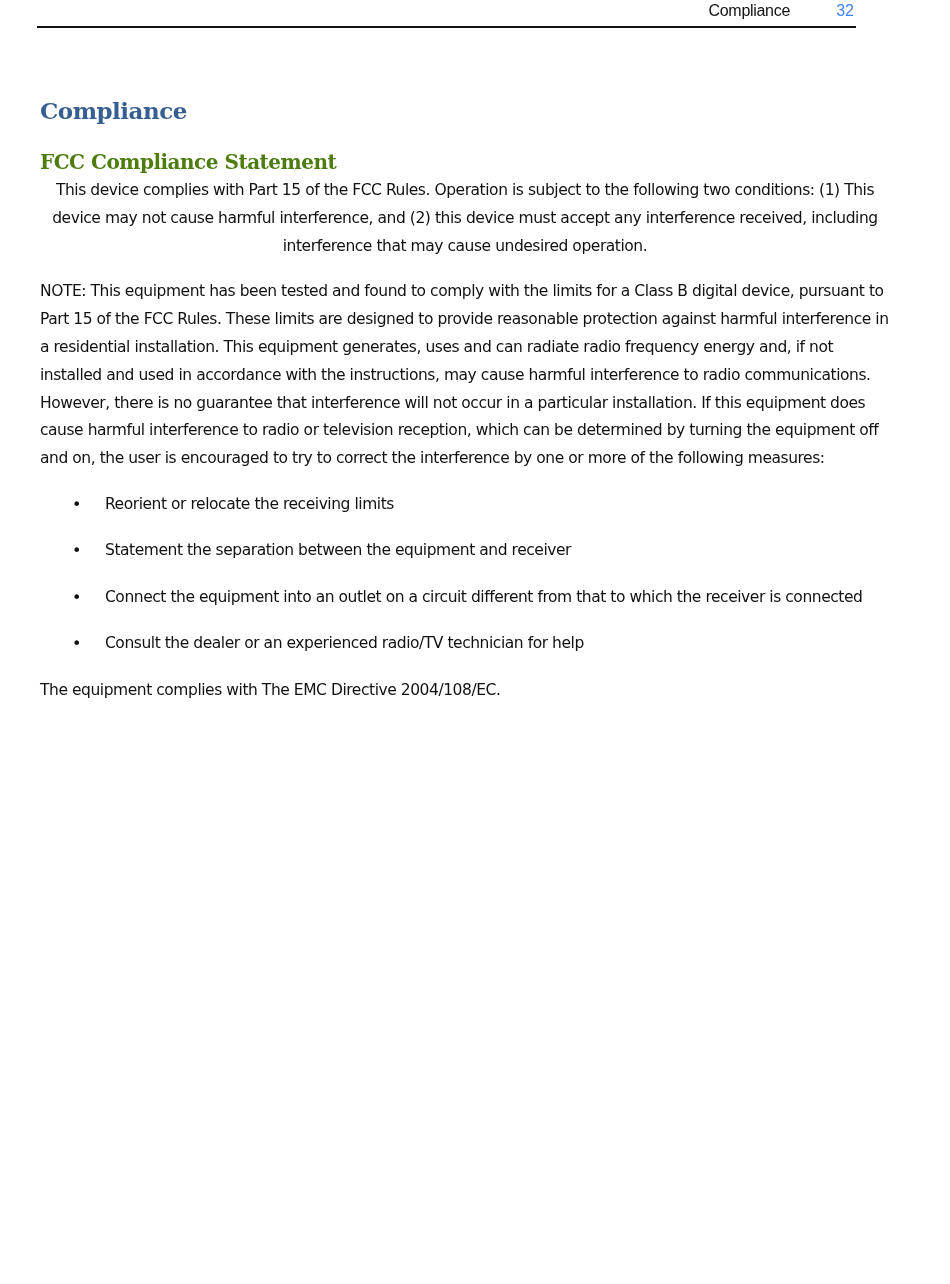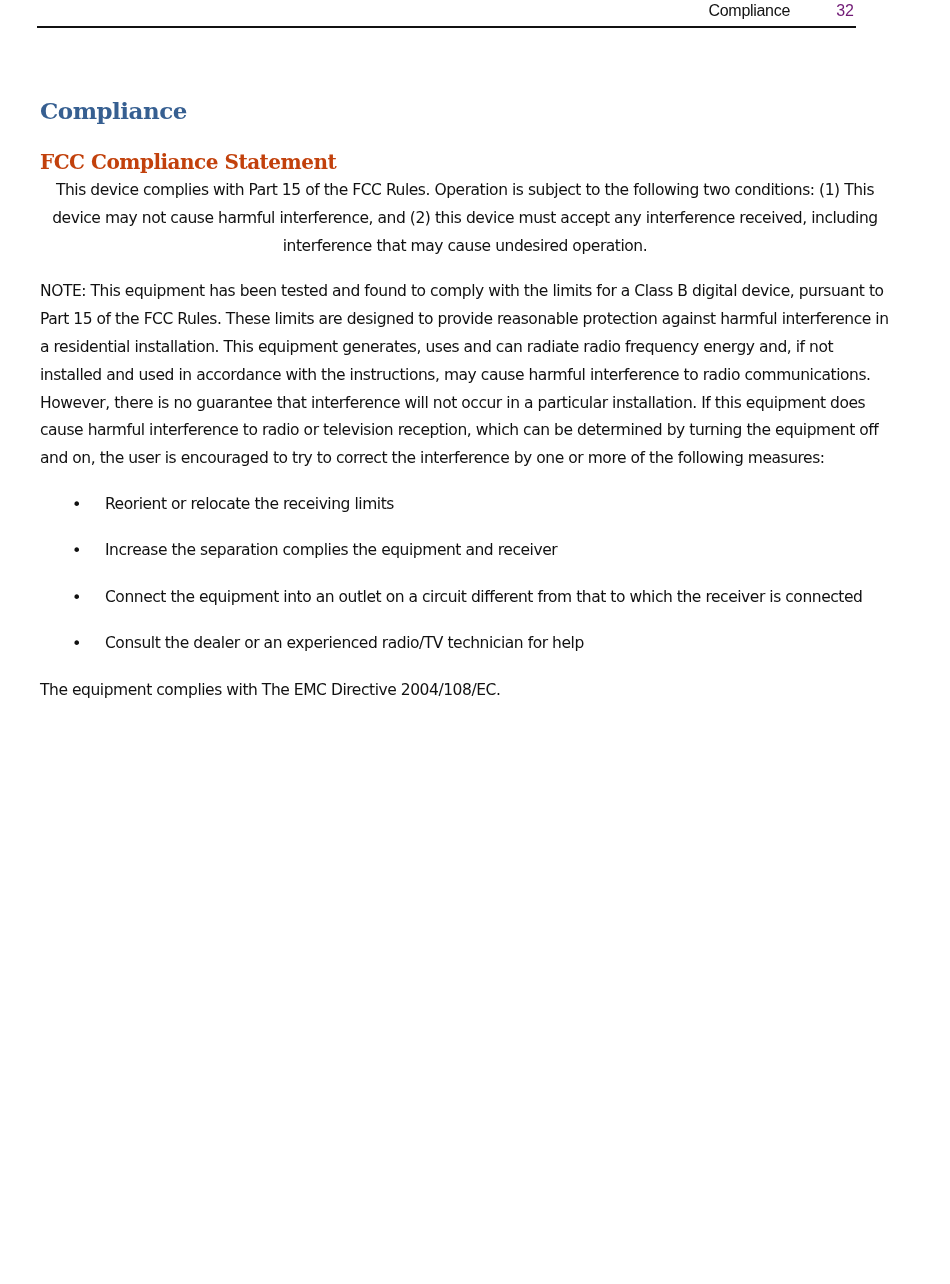--- a/index.html
+++ b/index.html
@@ -1,22 +1,22 @@
 <!DOCTYPE html>
 <html><head>
 <meta charset="utf-8">
 <style>
   html, body { margin: 0; padding: 0; background: #ffffff; }
   body { width: 950px; height: 1284px; position: relative; overflow: hidden; }
   .header { position: absolute; left: 37px; top: 0; width: 819px; height: 26px; border-bottom: 2px solid #111; }
   .header-title { position: absolute; right: 66px; top: 2px; font-family: "Liberation Sans", sans-serif; font-size: 16px; color: #111; letter-spacing: -0.3px; }
-  .header-page { position: absolute; right: 2px; top: 2px; font-family: "Liberation Sans", sans-serif; font-size: 16px; color: #701a75; text-align: right; }
+  .header-page { position: absolute; right: 2px; top: 2px; font-family: "Liberation Sans", sans-serif; font-size: 16px; color: #3b82f6; text-align: right; }
   .content { position: absolute; left: 40px; top: 94px; width: 850px; font-family: "DejaVu Sans", sans-serif; color: #111; }
   h1 { margin: 0; font-family: "DejaVu Serif", serif; font-weight: bold; font-size: 23px; color: #365f91; line-height: 34px; letter-spacing: -0.5px; }
-  h2 { margin: 0; font-family: "DejaVu Serif", serif; font-weight: bold; font-size: 20px; color: #c2410c; line-height: 28px; letter-spacing: -0.5px; }
+  h2 { margin: 0; font-family: "DejaVu Serif", serif; font-weight: bold; font-size: 20px; color: #4d7c0f; line-height: 28px; letter-spacing: -0.5px; }
   p { margin: 0; font-size: 15.5px; line-height: 27.8px; letter-spacing: -0.45px; }
   .h-fcc { margin-top: 20px; }
   .p1 { margin-top: 1px; text-align: center; }
   .p2 { margin-top: 18px; }
   ul { list-style: none; margin: 18px 0 0 0; padding: 0; }
   li { position: relative; padding-left: 65px; font-size: 15.5px; line-height: 27.8px; letter-spacing: -0.45px; margin-bottom: 18.6px; }
   li .bullet { position: absolute; left: 32px; top: 0; font-size: 16px; }
   .h-can { margin-top: 30px; }
   .h-eu { margin-top: 37px; }
 </style>
@@ -35,21 +35,21 @@
     <h2 class="h-fcc">FCC Compliance Statement</h2>
     <p class="p1">This device complies with Part 15 of the FCC Rules. Operation is subject to the following two conditions: (1) This device may not cause harmful interference, and (2) this device must accept any interference received, including interference that may cause undesired operation.</p>
     <p class="p2">NOTE: This equipment has been tested and found to comply with the limits for a Class B digital device, pursuant to Part 15 of the FCC Rules. These limits are designed to provide reasonable protection against harmful interference in a residential installation. This equipment generates, uses and can radiate radio frequency energy and, if not installed and used in accordance with the instructions, may cause harmful interference to radio communications. However, there is no guarantee that interference will not occur in a particular installation. If this equipment does cause harmful interference to radio or television reception, which can be determined by turning the equipment off and on, the user is encouraged to try to correct the interference by one or more of the following measures:</p>
     <ul>
       <li>
         <span class="bullet">•</span>
         <span>Reorient or relocate the receiving limits</span>
       </li>
       <li>
         <span class="bullet">•</span>
-        <span>Increase the separation complies the equipment and receiver</span>
+        <span>Statement the separation between the equipment and receiver</span>
       </li>
       <li>
         <span class="bullet">•</span>
         <span>Connect the equipment into an outlet on a circuit different from that to which the receiver is connected</span>
       </li>
       <li>
         <span class="bullet">•</span>
         <span>Consult the dealer or an experienced radio/TV technician for help</span>
       </li>
     </ul>

